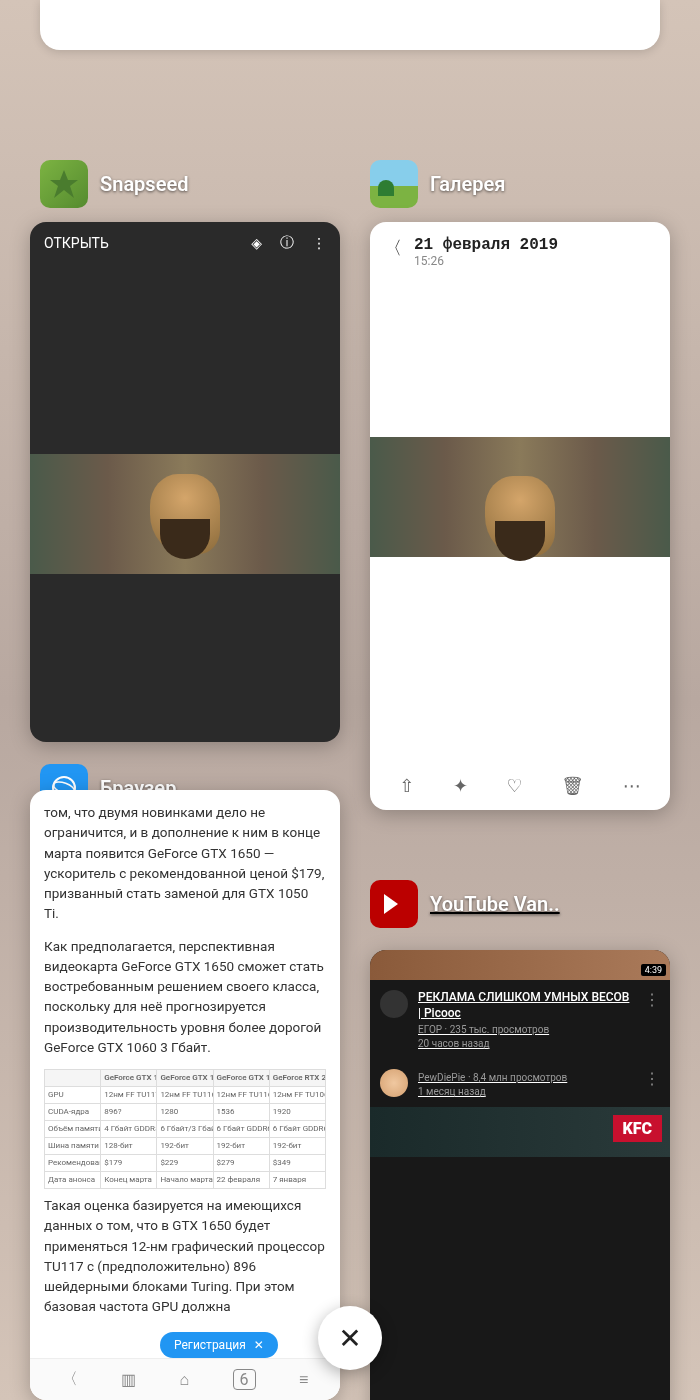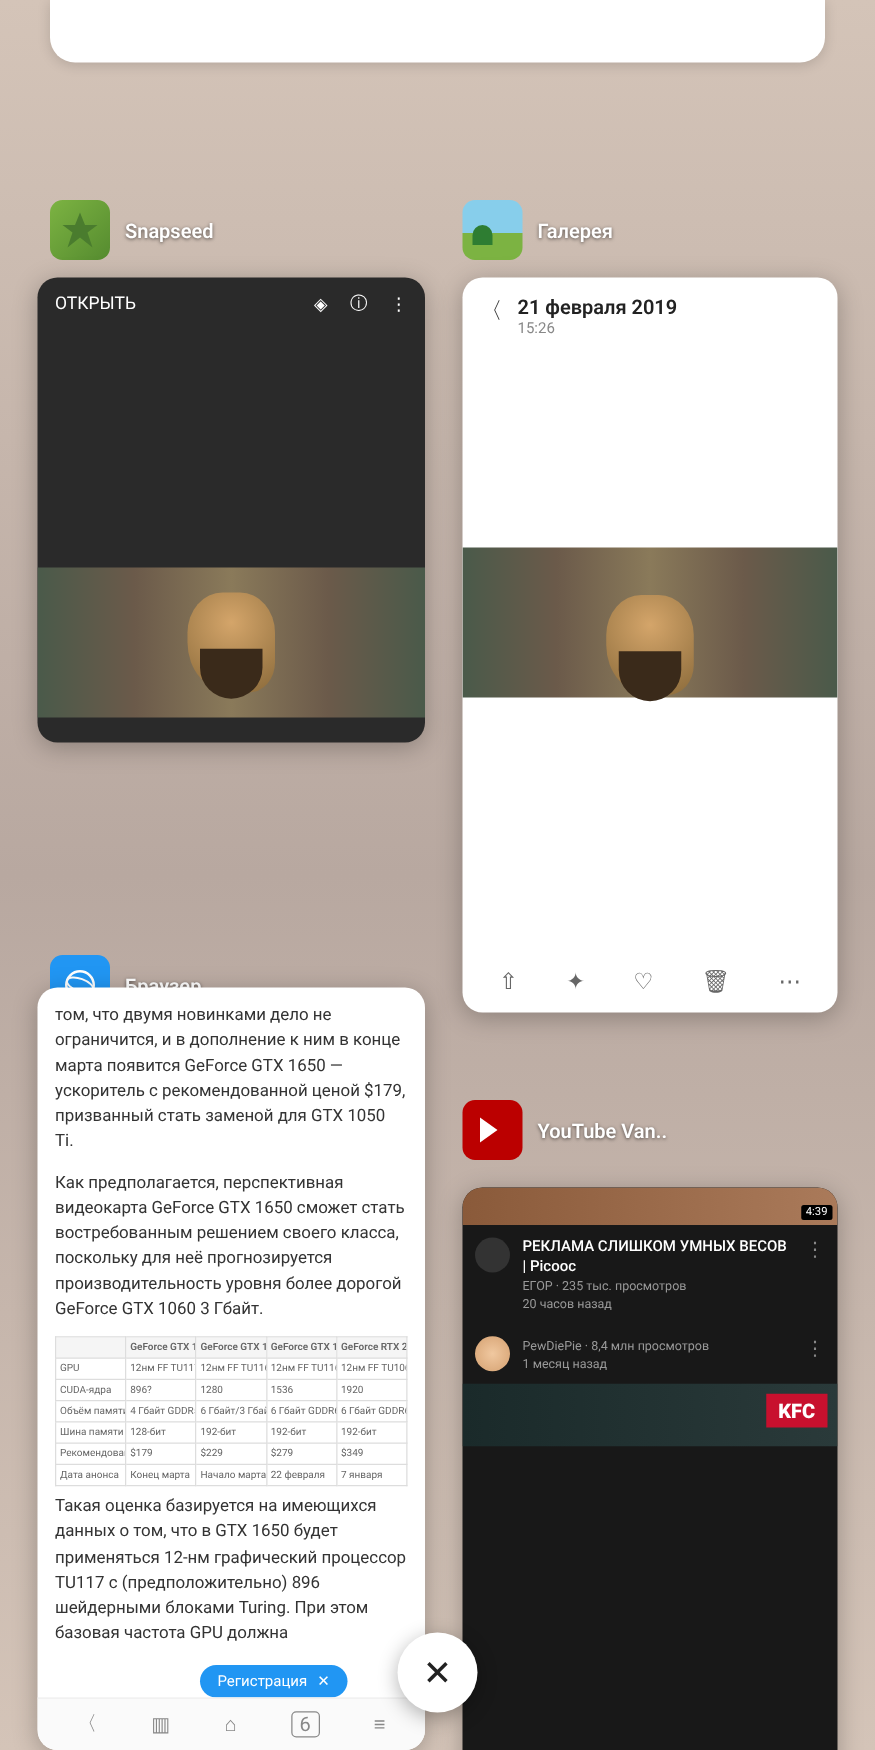--- a/index.html
+++ b/index.html
@@ -1,35 +1,35 @@
 <!DOCTYPE html>
 <html><head>
 <meta charset="utf-8">
 <style>
 * { margin: 0; padding: 0; box-sizing: border-box; font-family: -apple-system, BlinkMacSystemFont, "Segoe UI", Roboto, sans-serif; }
 body { width: 700px; height: 1400px; background: linear-gradient(180deg, #d4c4b8 0%, #b8a8a0 50%, #d4c4b8 100%); overflow: hidden; position: relative; }
 .recent-apps { width: 100%; height: 100%; position: relative; }
 .app-card { position: absolute; border-radius: 16px; box-shadow: 0 4px 20px rgba(0,0,0,0.25); overflow: hidden; background: #fff; }
 .app-header { position: absolute; display: flex; align-items: center; gap: 12px; }
 .app-icon { width: 48px; height: 48px; border-radius: 10px; display: flex; align-items: center; justify-content: center; flex-shrink: 0; }
-.app-title { color: #fff; font-size: 16px; font-weight: 600; text-shadow: 0 1px 3px rgba(0,0,0,0.6); }
+.app-title { color: #fff; font-size: 20px; font-weight: 600; text-shadow: 0 1px 3px rgba(0,0,0,0.6); }
 
 .snapseed-icon { background: linear-gradient(135deg,#7cb342,#558b2f); position: relative; }
 .snapseed-icon svg { width: 36px; height: 36px; }
 .snapseed-card { background: #2a2a2a; color: #fff; }
 .snapseed-top { display: flex; justify-content: space-between; align-items: center; padding: 12px 14px; font-size: 14px; }
 .snapseed-top-right { display: flex; gap: 18px; align-items: center; }
 .snapseed-image { width: 100%; height: 120px; background: linear-gradient(90deg,#4a5a4a,#6b5a4a,#8a7a5a,#6b5a4a,#4a5a4a); position: relative; margin-top: 190px; }
 
 .gallery-icon { background: linear-gradient(180deg,#87ceeb 0%,#87ceeb 55%,#7cb342 55%,#7cb342 100%); position: relative; overflow: hidden; }
 .gallery-icon::before { content:""; position:absolute; left:8px; bottom:12px; width:16px; height:16px; background:#2e7d32; border-radius:50% 50% 0 0; }
 .gallery-card { background:#fff; }
 .gallery-top { display: flex; align-items: flex-start; gap: 12px; padding: 14px; }
 .gallery-back { font-size: 18px; color:#333; }
-.gallery-date { font-size: 16px; font-weight: 600; color:#222; }
+.gallery-date { font-size: 16px; font-weight: 600; color:#222;font-family:Liberation Mono, monospace; }
 .gallery-time { font-size: 12px; color:#888; }
 .gallery-image { width:100%; height:120px; background: linear-gradient(90deg,#4a5a4a,#6b5a4a,#8a7a5a,#6b5a4a,#4a5a4a); margin-top: 155px; }
 .gallery-toolbar { display:flex; justify-content:space-around; align-items:center; padding:14px 10px; position:absolute; bottom:0; width:100%; }
 .gallery-toolbar span { color:#666; font-size:18px; }
 
 .browser-icon { background:#2196f3; }
 .browser-icon svg { width:30px; height:30px; }
 .browser-card { background:#fff; color:#222; }
 .browser-content { padding: 12px 14px; font-size: 13.5px; line-height: 1.5; color:#333; font-family: Georgia, serif; }
 .browser-content p { margin-bottom: 12px; }
@@ -41,21 +41,21 @@
 .tab-count { border:1.5px solid #888; border-radius:4px; padding:0 6px; font-size:12px; }
 .reg-button { position:absolute; bottom:42px; left:130px; background:#2196f3; color:#fff; font-size:12px; padding:6px 14px; border-radius:14px; display:flex; align-items:center; gap:8px; }
 
 .youtube-icon { background:#b00; position:relative; }
 .youtube-icon::before { content:""; position:absolute; left:14px; top:14px; border-left:14px solid #fff; border-top:10px solid transparent; border-bottom:10px solid transparent; }
 .youtube-card { background:#181818; color:#fff; }
 .yt-thumb { width:100%; height:30px; background:linear-gradient(90deg,#8a5a3a,#aa7a5a); position:relative; }
 .yt-duration { position:absolute; right:4px; bottom:4px; background:#000; color:#fff; font-size:9px; padding:1px 4px; border-radius:2px; }
 .yt-video-meta { display:flex; padding:10px; gap:10px; align-items:flex-start; }
 .yt-avatar { width:28px; height:28px; border-radius:50%; background:#333; flex-shrink:0; }
-.yt-meta-text { flex:1; }
+.yt-meta-text { flex:1;text-decoration:underline; }
 .yt-title { font-size:12px; font-weight:500; line-height:1.3; }
 .yt-sub { font-size:10px; color:#999; margin-top:3px; }
 .yt-thumb2 { width:100%; height:140px; background:linear-gradient(135deg,#d4541e,#ff6b2b); position:relative; display:flex; align-items:center; justify-content:center; }
 .mukbang { font-size:28px; font-weight:900; color:#fff; text-shadow: 2px 2px 0 #d4541e, -2px -2px 0 #d4541e; letter-spacing:1px; }
 .yt-face { position:absolute; right:10px; top:30px; width:70px; height:80px; background:radial-gradient(circle at 40% 30%, #f0c8a0, #d4a070); border-radius:40% 40% 30% 30%; }
 .yt-headphones { position:absolute; right:5px; top:20px; width:80px; height:60px; border:6px solid #c02020; border-bottom:none; border-radius:40px 40px 0 0; }
 .yt-thumb3 { width:100%; height:50px; background:linear-gradient(90deg,#1a2a2a,#2a3a3a); position:relative; }
 .kfc { position:absolute; right:8px; top:8px; background:#c8102e; color:#fff; font-size:16px; font-weight:900; padding:4px 10px; }
 .close-button { position:absolute; bottom:30px; left:50%; transform:translateX(-50%); width:64px; height:64px; border-radius:50%; background:#fff; display:flex; align-items:center; justify-content:center; font-size:28px; color:#222; box-shadow:0 4px 16px rgba(0,0,0,0.3); }
 .meme-face { position:absolute; left:50%; top:50%; transform:translate(-50%,-50%); width:70px; height:80px; background:radial-gradient(circle at 50% 30%,#d4a56a,#8a6a3a); border-radius:40% 40% 30% 50%; }
@@ -70,21 +70,21 @@
   <div class="top-card"></div>
 
   <div class="app-header" style="left:40px; top:160px;">
     <div class="app-icon snapseed-icon">
       <svg viewBox="0 0 36 36">
           <path d="M18 4 L22 14 L32 14 L24 20 L28 32 L18 24 L8 32 L12 20 L4 14 L14 14 Z" fill="#4a7c2e"></path>
         </svg>
     </div>
     <div class="app-title">Snapseed</div>
   </div>
-  <div class="app-card snapseed-card" style="left:30px; top:222px; width:310px; height:372px;">
+  <div class="app-card snapseed-card" style="left:30px; top:222px; width:310px; height:520px;">
     <div class="snapseed-top">
       <span>ОТКРЫТЬ</span>
       <div class="snapseed-top-right">
         <span>◈</span>
         <span>ⓘ</span>
         <span>⋮</span>
       </div>
     </div>
     <div class="snapseed-image">
       <div class="meme-face"></div>
@@ -191,21 +191,21 @@
     </div>
     <div class="browser-bottom-bar">
       <span>〈</span>
       <span>▥</span>
       <span>⌂</span>
       <span class="tab-count">6</span>
       <span>≡</span>
     </div>
   </div>
 
-  <div class="app-header" style="left:370px; top:880px;">
+  <div class="app-header" style="left:370px; top:880px;text-decoration:underline;">
     <div class="app-icon youtube-icon"></div>
     <div class="app-title">YouTube Van..</div>
   </div>
   <div class="app-card youtube-card" style="left:370px; top:950px; width:300px; height:561px;">
     <div class="yt-thumb">
       <span class="yt-duration">4:39</span>
     </div>
     <div class="yt-video-meta">
       <div class="yt-avatar"></div>
       <div class="yt-meta-text">

